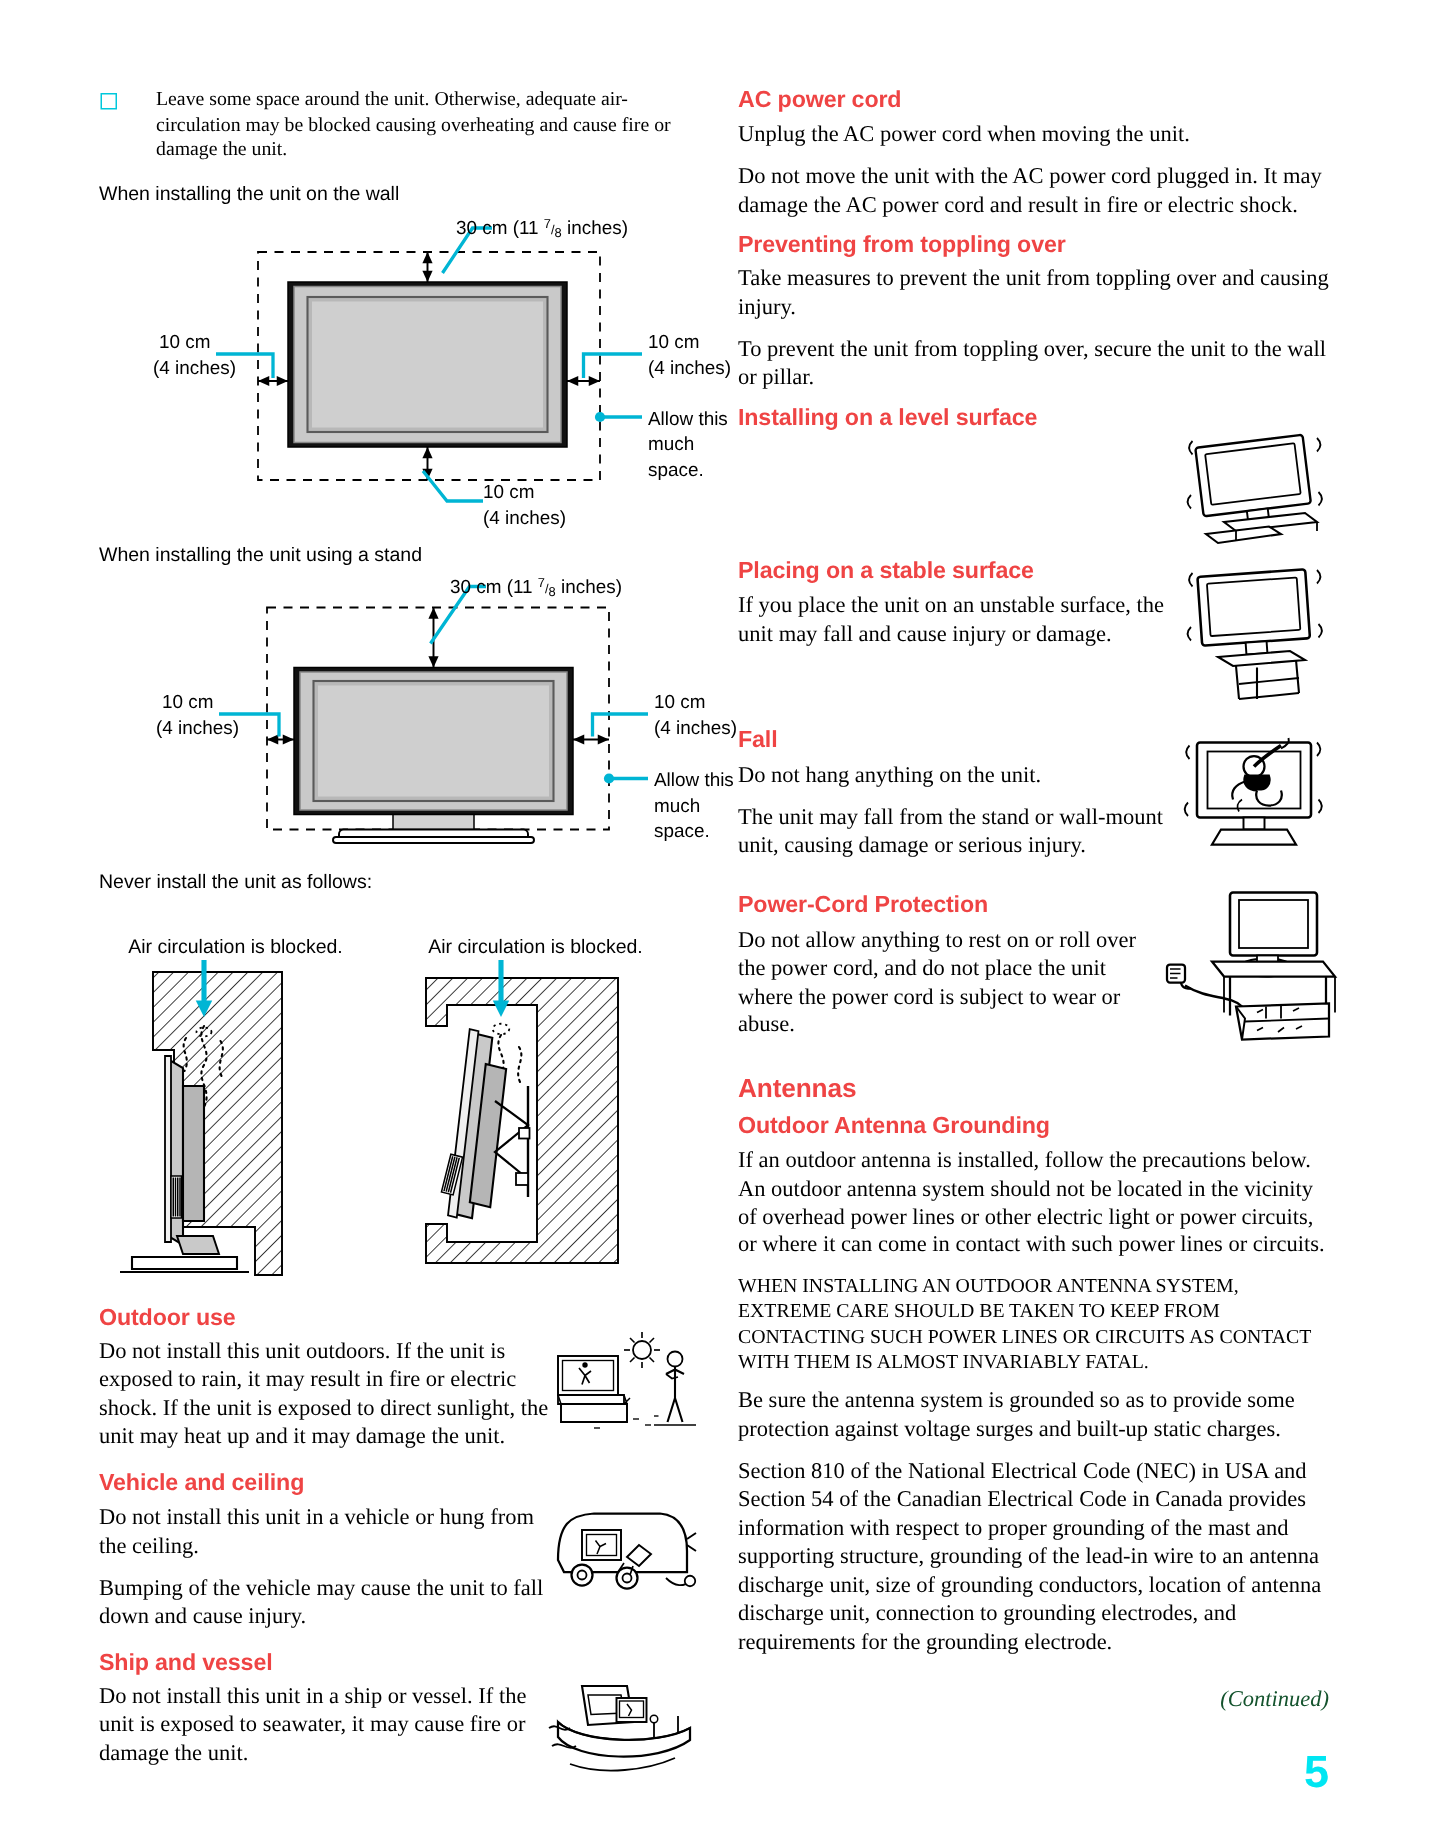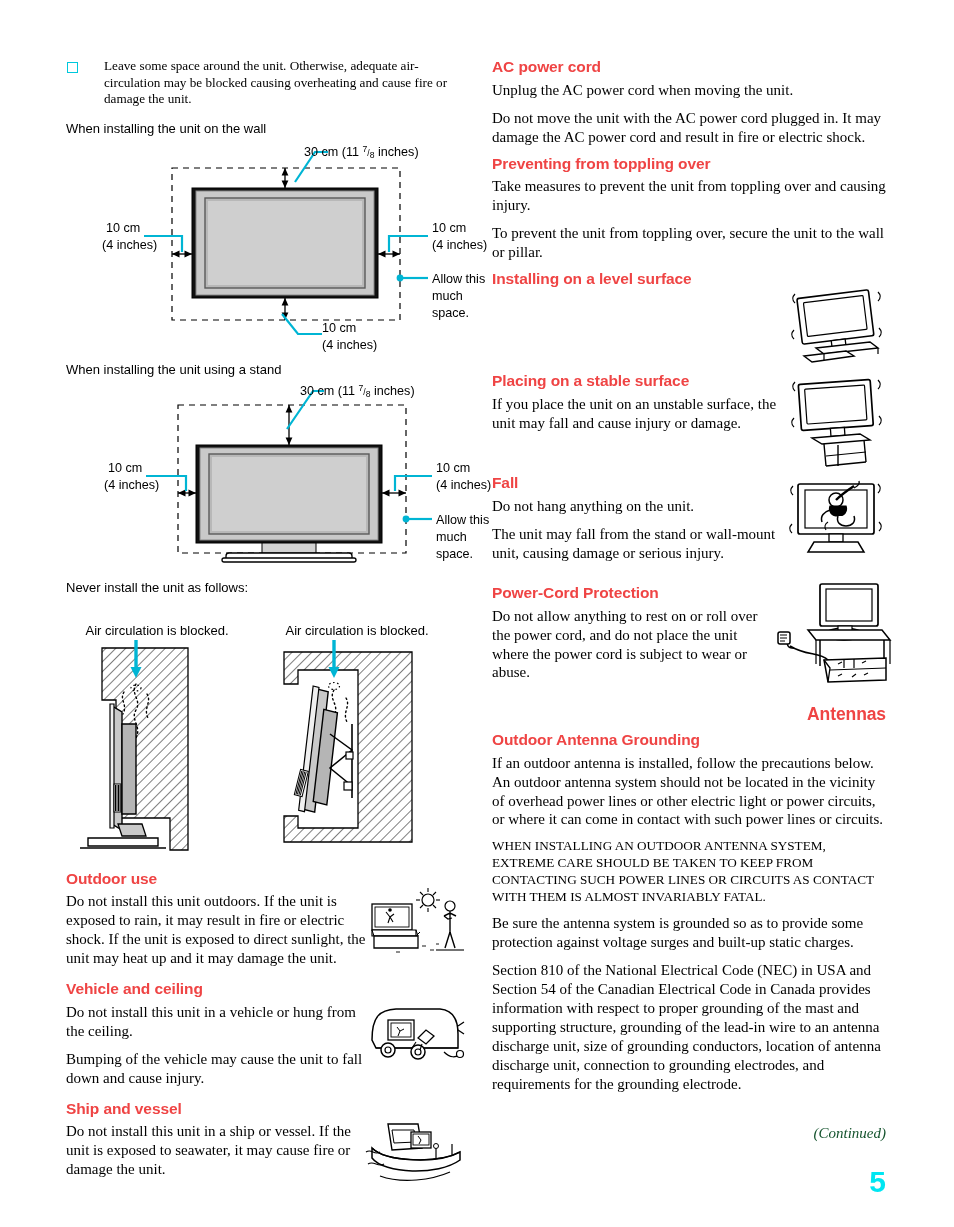--- a/index.html
+++ b/index.html
@@ -38,21 +38,20 @@
     font-family: "Liberation Sans", sans-serif;
     font-weight: bold;
     font-size: 15.5px;
     line-height: 1.2;
     margin: 0 0 4px 0;
     letter-spacing: -0.1px;
   }
   .h-cyan.big {
     font-size: 17.5px;
     margin-bottom: 5px;
-    text-align: right;
   }
   .body-txt {
     font-family: "Liberation Serif", serif;
     font-size: 15px;
     line-height: 1.265;
     margin: 0 0 9px 0;
     text-align: left;
   }
   .body-txt:last-child { margin-bottom: 0; }
   .sans-txt {
@@ -493,21 +492,21 @@
 
           <path d="M26 62 L74 58 L84 64 L36 68 Z" fill="#fff" stroke="#000" stroke-width="1.4"></path>
 
           <path d="M38 68 L40 90 M78 64 L80 86 M52 69 L52 90" stroke="#000" stroke-width="1.4" fill="none"></path>
           <path d="M40 90 L80 86" stroke="#000" stroke-width="1.3" fill="none"></path>
           <path d="M40 80 L80 76" stroke="#000" stroke-width="1.2" fill="none"></path>
         </svg>
       </div>
     </div>
 
-    <div class="sec" style="margin-top:2px; min-height:96px;">
+    <div class="sec" style="margin-top:13px; min-height:96px;">
       <div class="h-cyan">Fall</div>
       <div style="width:300px;">
         <div class="body-txt">Do not hang anything on the unit.</div>
         <div class="body-txt">The unit may fall from the stand or wall-mount unit, causing damage or serious injury.</div>
       </div>
       <div class="sec-pic" style="top:2px;">
         <svg width="100" height="86" viewBox="0 0 100 86">
           <rect x="12" y="8" width="76" height="50" rx="2" fill="#fff" stroke="#000" stroke-width="1.7"></rect>
           <rect x="19" y="14" width="62" height="38" fill="#fff" stroke="#000" stroke-width="1.2"></rect>
 

